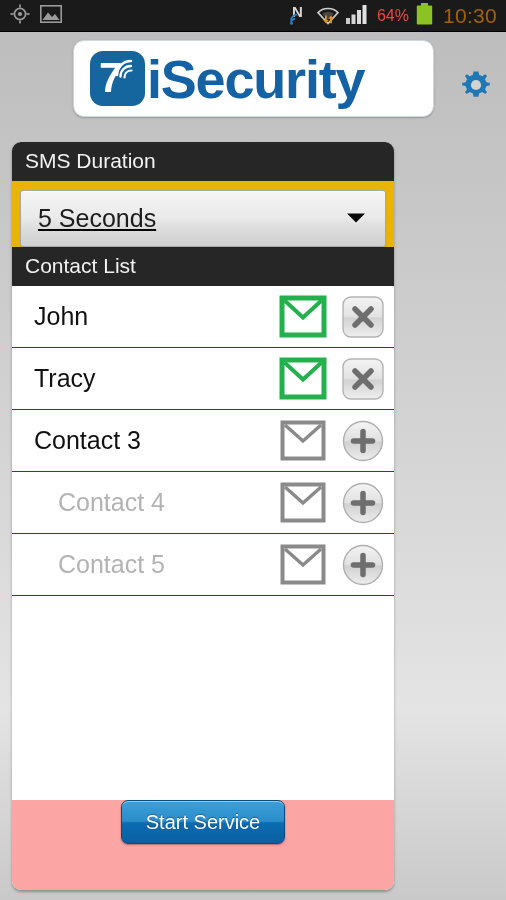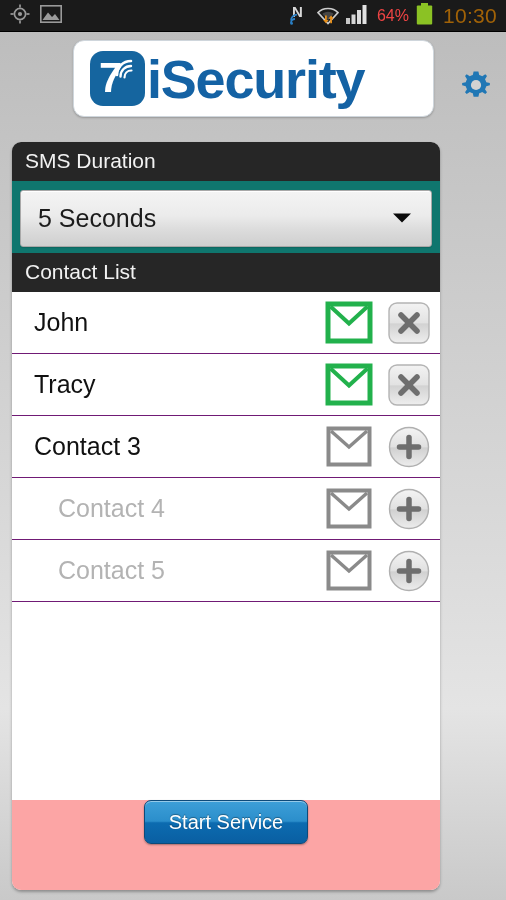--- a/index.html
+++ b/index.html
@@ -64,37 +64,37 @@
     letter-spacing:-1.2px; margin-left:2px; line-height:50px;
   }
   .gearbtn{
     position:absolute; right:9px; top:32px;
     width:42px; height:42px;
     display:flex; align-items:center; justify-content:center;
   }
 
   
   .panel{
-    position:absolute; left:12px; top:110px; width:428px; height:748px;
+    position:absolute; left:12px; top:110px; width:382px; height:748px;
     background:#ffffff;
     border-radius:9px;
     box-shadow:0 2px 3px rgba(0,0,0,.30);
     overflow:hidden;
     display:flex; flex-direction:column;
   }
   .sectionhdr{
     background:#262626;
     color:#f2f2f2;
     font-size:21px;
     padding:7px 0 8px 13px;
     flex:none;
   }
 
   
-  .spinnerwrap{ padding:9px 8px 6px 8px; flex:none; background:#0f766e; }
+  .spinnerwrap{ padding:9px 8px 0 8px; flex:none; background:#eab308;text-decoration:underline; }
   .spinner{
     height:57px;
     border:1px solid #a8a8a8;
     border-radius:3px;
     background:linear-gradient(180deg,#f4f4f4 0%,#ebebeb 45%,#dcdcdc 70%,#cfcfcf 100%);
     box-shadow:inset 0 1px 0 #ffffff, 0 1px 1px rgba(0,0,0,.13);
     display:flex; align-items:center;
     padding:0 16px 0 17px;
     position:relative;
   }

